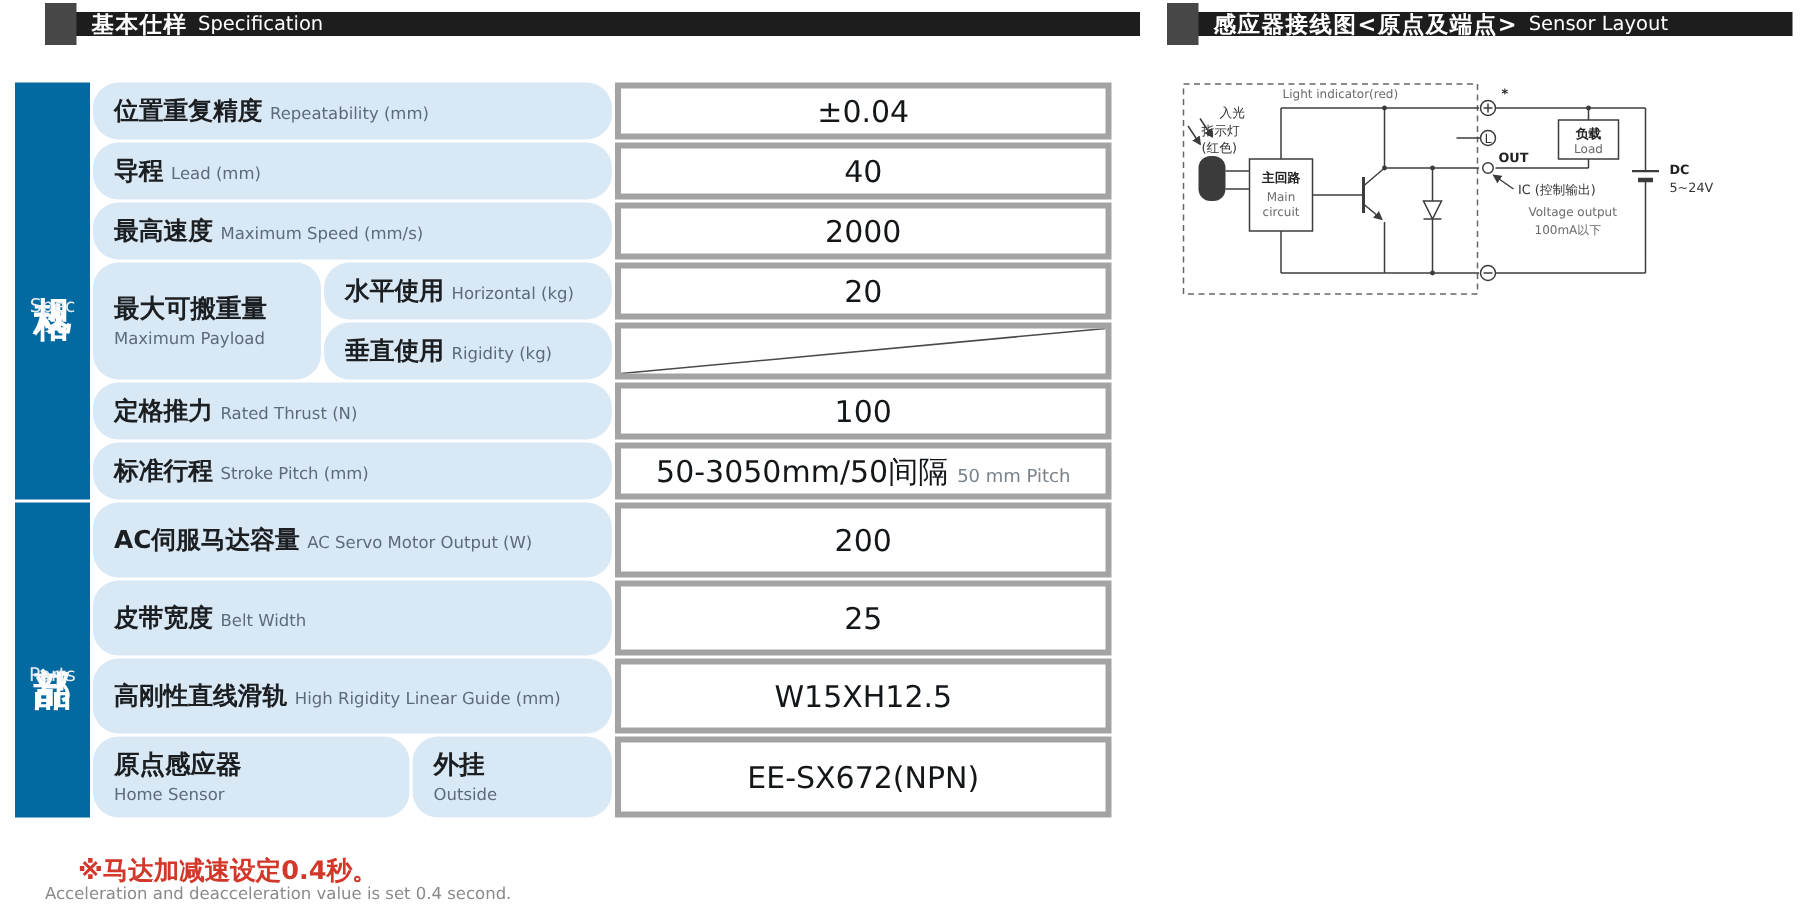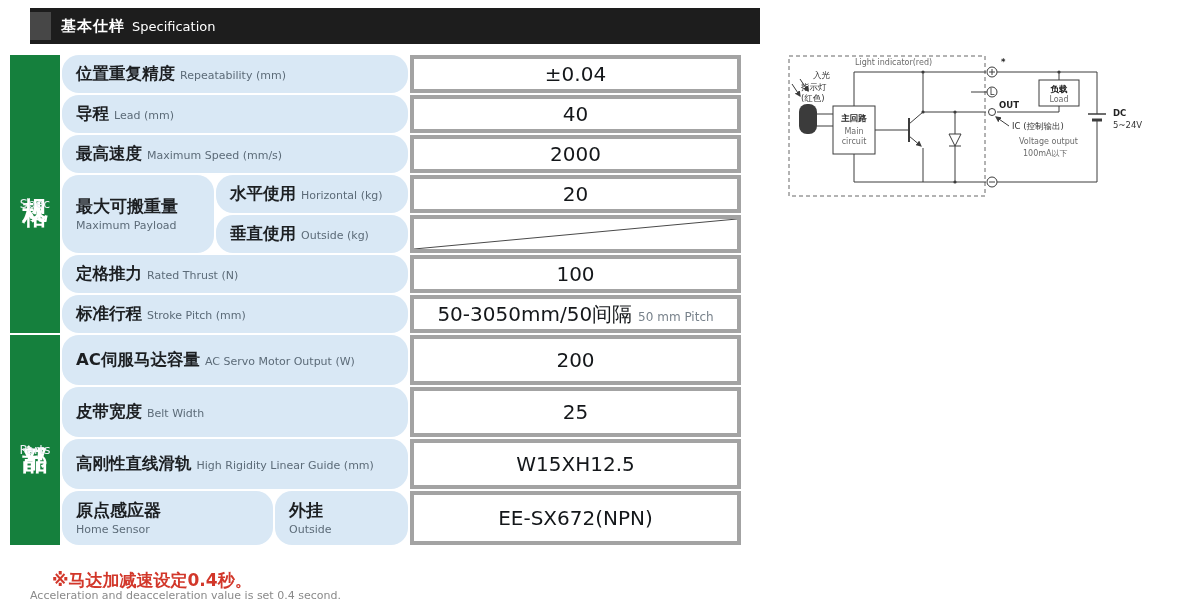--- a/index.html
+++ b/index.html
@@ -2,34 +2,34 @@
 <html><head>
 <meta charset="utf-8">
 <style>
   html,body { margin:0; padding:0; background:#ffffff; }
   .page {
     position:relative; width:1200px; height:611px; background:#fff;
     font-family:"DejaVu Sans","Liberation Sans",sans-serif; overflow:hidden;
   }
 
   
-  .hbar { position:absolute; top:8px; height:36px; background:#1d1d1d; display:flex; align-items:center; color:#fff; box-sizing:border-box; }
+  .hbar { position:absolute; top:8px; height:16px; background:#1d1d1d; display:flex; align-items:center; color:#fff; box-sizing:border-box; }
   .hbar-left  { left:30px;  width:730px; }
   .hbar-right { left:778px; width:417px; }
   .hsq { width:21px; height:28px; background:#474747; margin-right:10px; flex:none; }
   .hzh { font-weight:700; font-size:15px; letter-spacing:1px; white-space:nowrap; }
   .hen { font-size:13px; margin-left:7px; font-weight:500; white-space:nowrap;text-align:center; }
 
   
   table.spec { position:absolute; left:8px; top:53px; border-collapse:separate; border-spacing:2px; table-layout:fixed; }
   tr.h38 { height:38px; }
   tr.h50 { height:50px; }
   tr.h66 { height:54px; }
   td { padding:0; vertical-align:middle; }
-  td.group { background:#15803d; color:#fff; text-align:center; }
+  td.group { background:#0369a1; color:#fff; text-align:center; }
   .gzh { writing-mode:vertical-rl; text-orientation:upright; font-size:25px; font-weight:700; letter-spacing:5px; margin:0 auto; line-height:1; }
   .gen { font-size:12.5px; margin-top:8px; color:#e9eef3; }
   td.label { background:#d9e8f5; padding:0 6px 0 14px;border-radius:17px; }
   td.label .zh { font-size:16.5px; font-weight:700; color:#1c1f22; }
   td.label .en { font-size:11px; color:#5c6b78; margin-left:5px; }
   td.label .stack-zh { display:block; font-size:17px; font-weight:700; color:#1c1f22; line-height:1.25; }
   td.label .stack-en { display:block; font-size:11px; color:#5c6b78; margin-top:2px; line-height:1.2; }
   td.value { background:#fff; border:4px solid #a3a3a3; text-align:center; font-size:20px; color:#14171a; padding:0 6px; }
   td.value .small-suffix { font-size:12px; color:#78828b; margin-left:6px; }
   td.diagcell { position:relative; }
@@ -56,20 +56,25 @@
 <body>
 
 <div class="page">
 
   <div class="hbar hbar-left">
     <span class="hsq"></span>
     <span class="hzh">基本仕样</span>
     <span class="hen">Specification</span>
   </div>
 
+  <div class="hbar hbar-right">
+    <span class="hsq"></span>
+    <span class="hzh">感应器接线图&lt;原点及端点&gt;</span>
+    <span class="hen">Sensor Layout</span>
+  </div>
 
   <table class="spec">
     <colgroup>
       <col style="width:50px">
         <col style="width:152px">
         <col style="width:57px">
         <col style="width:133px">
         <col style="width:331px">
     </colgroup>
 
@@ -105,21 +110,21 @@
         <span class="stack-en">Maximum Payload</span>
       </td>
       <td class="label" colspan="2">
         <span class="zh">水平使用</span><span class="en">Horizontal (kg)</span>
       </td>
       <td class="value">20</td>
     </tr>
 
     <tr class="h38">
       <td class="label" colspan="2">
-        <span class="zh">垂直使用</span><span class="en">Outside (kg)</span>
+        <span class="zh">垂直使用</span><span class="en">Rigidity (kg)</span>
       </td>
       <td class="value diagcell">
         <svg class="diag" viewBox="0 0 100 100" preserveAspectRatio="none">
           <line x1="0" y1="100" x2="100" y2="0" stroke="#4a4a4a" stroke-width="1" vector-effect="non-scaling-stroke"></line>
         </svg>
       </td>
     </tr>
 
     <tr class="h38">
       <td class="label" colspan="3">

